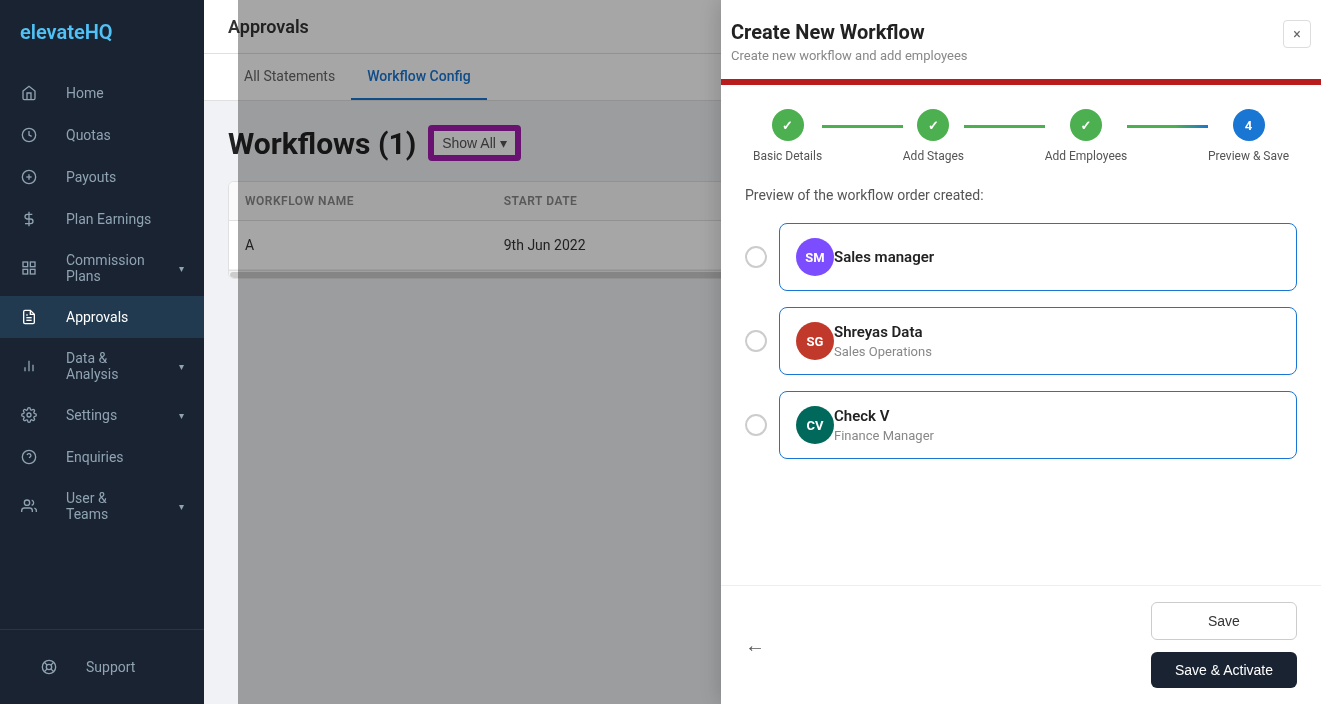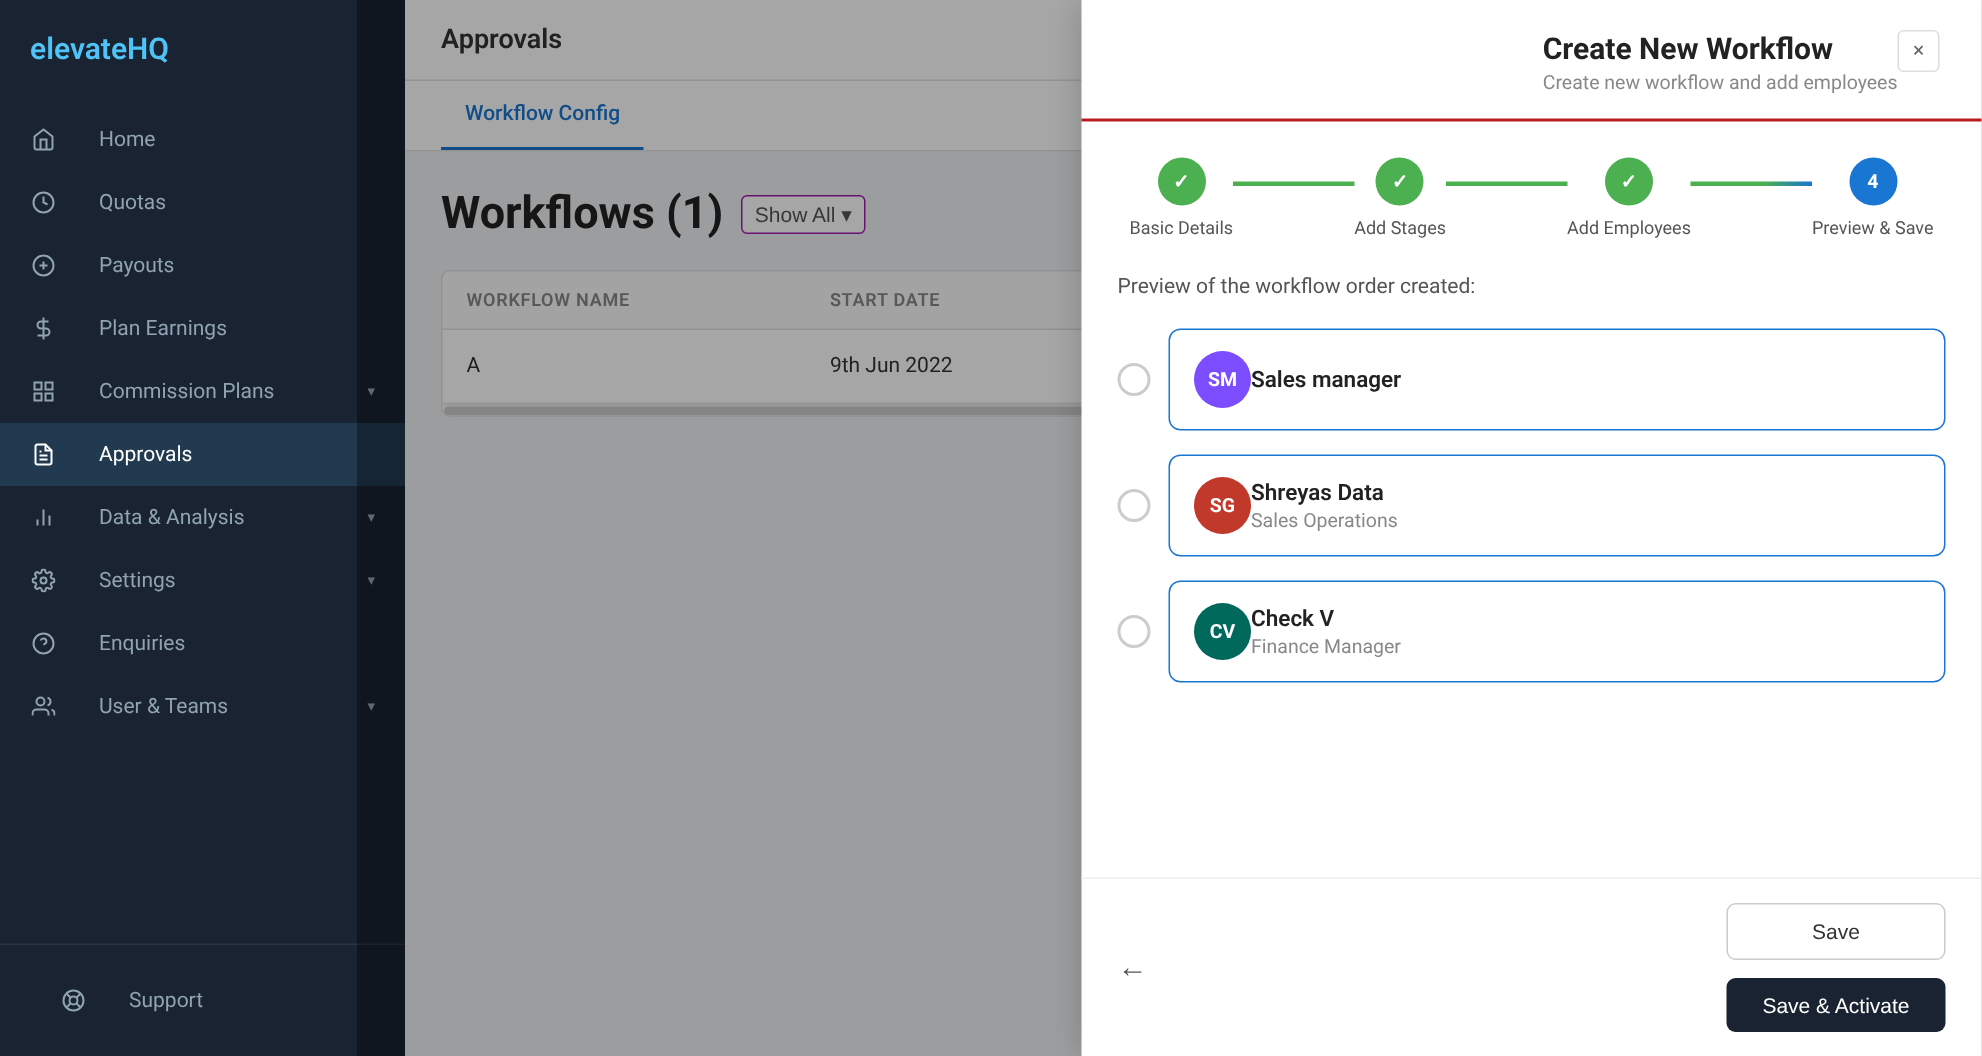--- a/index.html
+++ b/index.html
@@ -1,55 +1,55 @@
 <!DOCTYPE html>
 <html><head>
   <meta charset="utf-8">
   <style>
     * { box-sizing: border-box; margin: 0; padding: 0; }
     body { font-family: -apple-system, BlinkMacSystemFont, 'Segoe UI', Roboto, sans-serif; display: flex; height: 704px; width: 1321px; overflow: hidden; background: #f5f5f5; }
 
     
-    .sidebar { width: 270px; background: #1a2332; display: flex; flex-direction: column; height: 100%; flex-shrink: 0; }
+    .sidebar { width: 204px; background: #1a2332; display: flex; flex-direction: column; height: 100%; flex-shrink: 0; }
     .sidebar-logo { padding: 20px 20px; display: flex; align-items: center; }
     .logo-text { color: white; font-size: 20px; font-weight: 600; }
     .logo-text span { color: #4fc3f7; }
     .sidebar-nav { flex: 1; padding: 8px 0; }
     .nav-item { display: flex; align-items: center; gap: 28px; padding: 12px 20px; color: #8fa3b1; cursor: pointer; font-size: 14px; transition: background 0.15s; }
     .nav-item.active { background: rgba(79,195,247,0.15); color: white; }
     .nav-item .nav-icon { width: 18px; height: 18px; display: flex; align-items: center; justify-content: center; flex-shrink: 0; }
     .nav-item .chevron { margin-left: auto; font-size: 10px; }
     .sidebar-footer { padding: 16px 20px; border-top: 1px solid rgba(255,255,255,0.08); }
 
     
     .main-content { flex: 1; display: flex; flex-direction: column; background: #f0f2f5; }
     .main-header { background: white; padding: 16px 24px; border-bottom: 1px solid #e0e0e0; }
     .main-header h2 { font-size: 18px; color: #333; font-weight: 600; }
     .tabs { display: flex; gap: 0; padding: 0 24px; background: white; border-bottom: 1px solid #e0e0e0; }
     .tab { padding: 14px 16px; font-size: 14px; color: #666; cursor: pointer; border-bottom: 2px solid transparent; }
     .tab.active { color: #1976d2; border-bottom: 2px solid #1976d2; font-weight: 500; }
     .content-area { padding: 24px; flex: 1; }
     .workflows-header { display: flex; align-items: center; gap: 12px; margin-bottom: 20px; }
     .workflows-title { font-size: 30px; font-weight: 700; color: #222; }
-    .show-all-btn { display: flex; align-items: center; gap: 4px; color: #555; font-size: 14px; cursor: pointer; padding: 4px 8px; border: 1px solid #a21caf; border-radius: 4px; background: white; }
+    .show-all-btn { display: flex; align-items: center; gap: 4px; color: #555; font-size: 14px; cursor: pointer; padding: 4px 8px; border: 6px solid #a21caf; border-radius: 4px; background: white; }
     .search-box { margin-left: auto; padding: 8px 14px; border: 1px solid #ddd; border-radius: 4px; font-size: 14px; background: white; color: #999; }
     .table-container { background: white; border-radius: 6px; overflow: hidden; border: 1px solid #e0e0e0; }
     .table-header { display: flex; gap: 0; padding: 12px 16px; background: #fafafa; border-bottom: 1px solid #e0e0e0; }
     .th { font-size: 12px; font-weight: 600; color: #888; text-transform: uppercase; letter-spacing: 0.5px; flex: 1; }
     .table-row-data { display: flex; align-items: center; padding: 16px; border-bottom: 1px solid #f0f0f0; }
     .td { flex: 1; font-size: 14px; color: #333; }
     .scrollbar-area { height: 8px; background: #f5f5f5; border-top: 1px solid #e0e0e0; position: relative; }
     .scrollbar-thumb { height: 6px; background: #ccc; border-radius: 3px; margin: 1px; width: 60%; }
 
     
     .overlay { position: fixed; top: 0; left: 238px; right: 0; bottom: 0; background: rgba(0,0,0,0.35); z-index: 10; }
 
     
     .modal { position: fixed; top: 0; right: 0; width: 600px; height: 100%; background: white; z-index: 20; display: flex; flex-direction: column; box-shadow: -4px 0 20px rgba(0,0,0,0.15); }
-    .modal-header { padding: 20px 28px 16px; border-bottom: 2px solid #b91c1c; display: flex; align-items: flex-start; justify-content: flex-end; }
+    .modal-header { padding: 20px 10px 16px; border-bottom: 6px solid #b91c1c; display: flex; align-items: flex-start; justify-content: space-between; }
     .modal-title { font-size: 20px; font-weight: 700; color: #222; }
     .modal-subtitle { font-size: 13px; color: #888; margin-top: 4px; }
     .modal-close { width: 28px; height: 28px; display: flex; align-items: center; justify-content: center; cursor: pointer; color: #666; border: 1px solid #ddd; border-radius: 4px; font-size: 14px; }
 
     
     .stepper { display: flex; align-items: center; justify-content: center; padding: 24px 32px 16px; }
     .step { display: flex; flex-direction: column; align-items: center; gap: 8px; position: relative; }
     .step-circle { width: 32px; height: 32px; border-radius: 50%; display: flex; align-items: center; justify-content: center; font-size: 13px; font-weight: 700; z-index: 1; }
     .step-circle.done { background: #4caf50; color: white; }
     .step-circle.current { background: #1976d2; color: white; }
@@ -226,20 +226,21 @@
       <span>Support</span>
     </div>
   </div>
 </nav>
 
 <div class="main-content">
   <div class="main-header">
     <h2>Approvals</h2>
   </div>
   <div class="tabs">
+    <div class="tab">All Statements</div>
     <div class="tab active">Workflow Config</div>
   </div>
   <div class="content-area">
     <div class="workflows-header">
       <span class="workflows-title">Workflows (1)</span>
       <button class="show-all-btn">
         <span>Show All</span>
         <span>▾</span>
       </button>
       <input class="search-box" type="text" placeholder="Search" style="">

